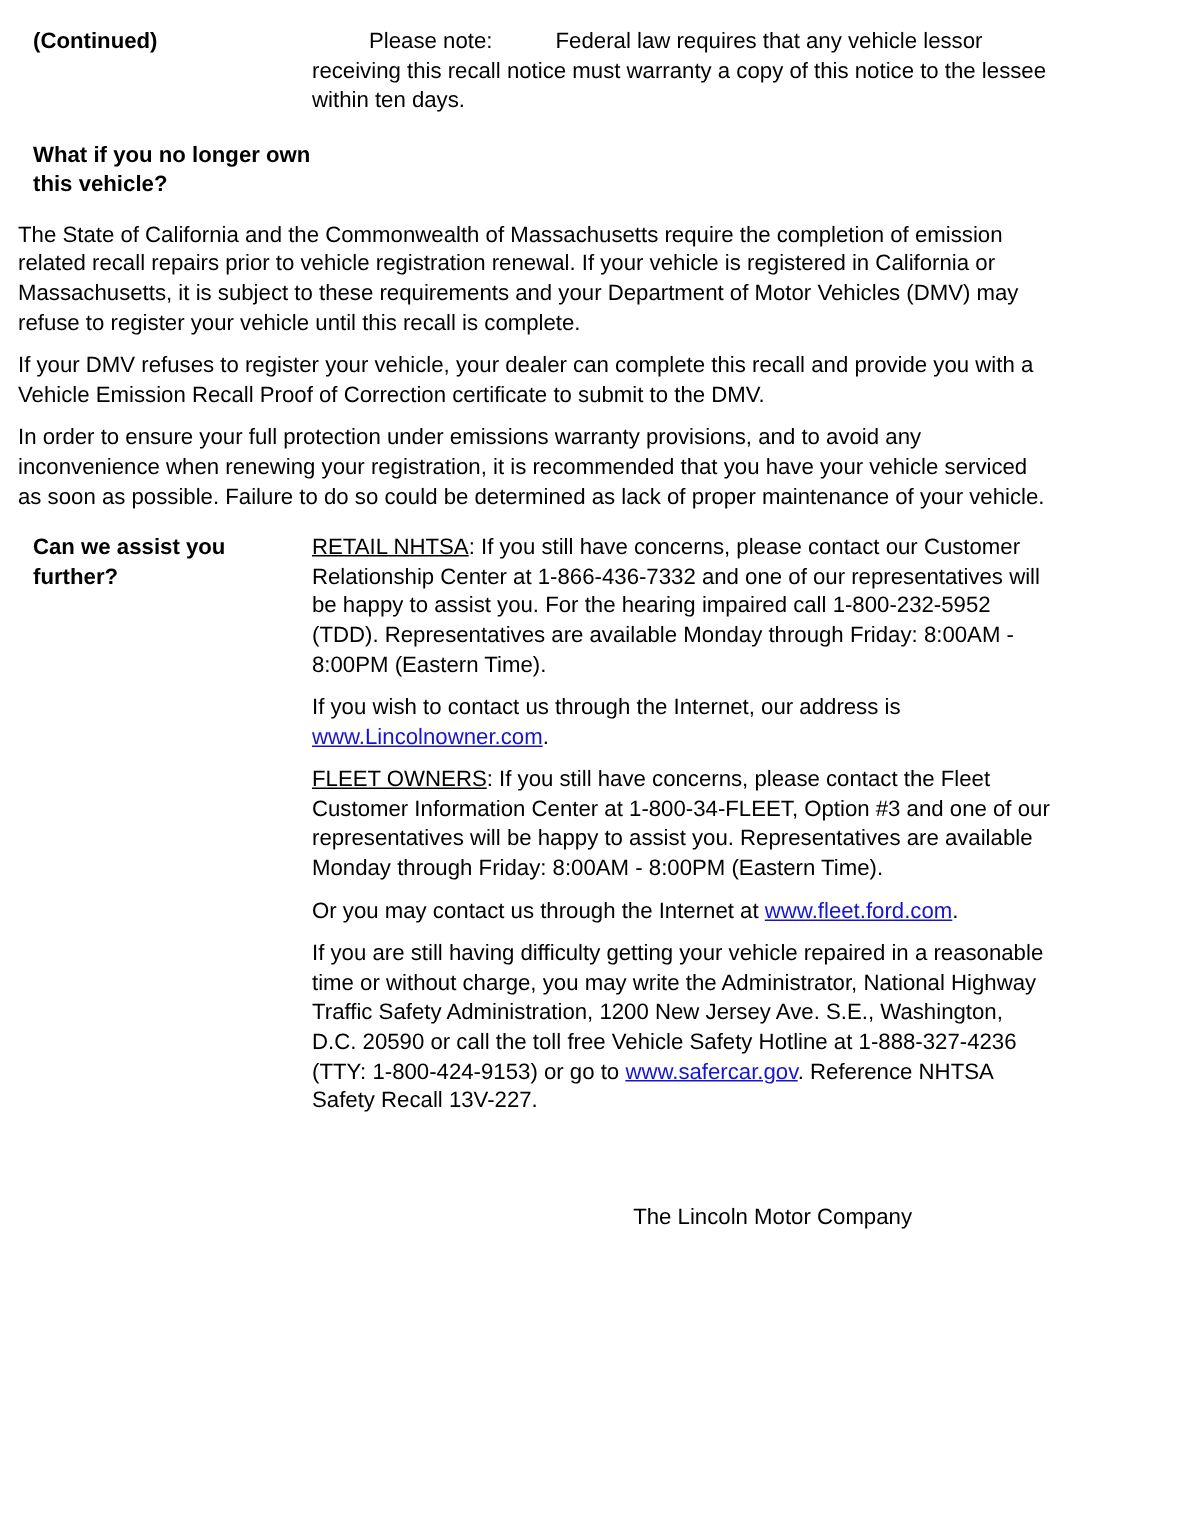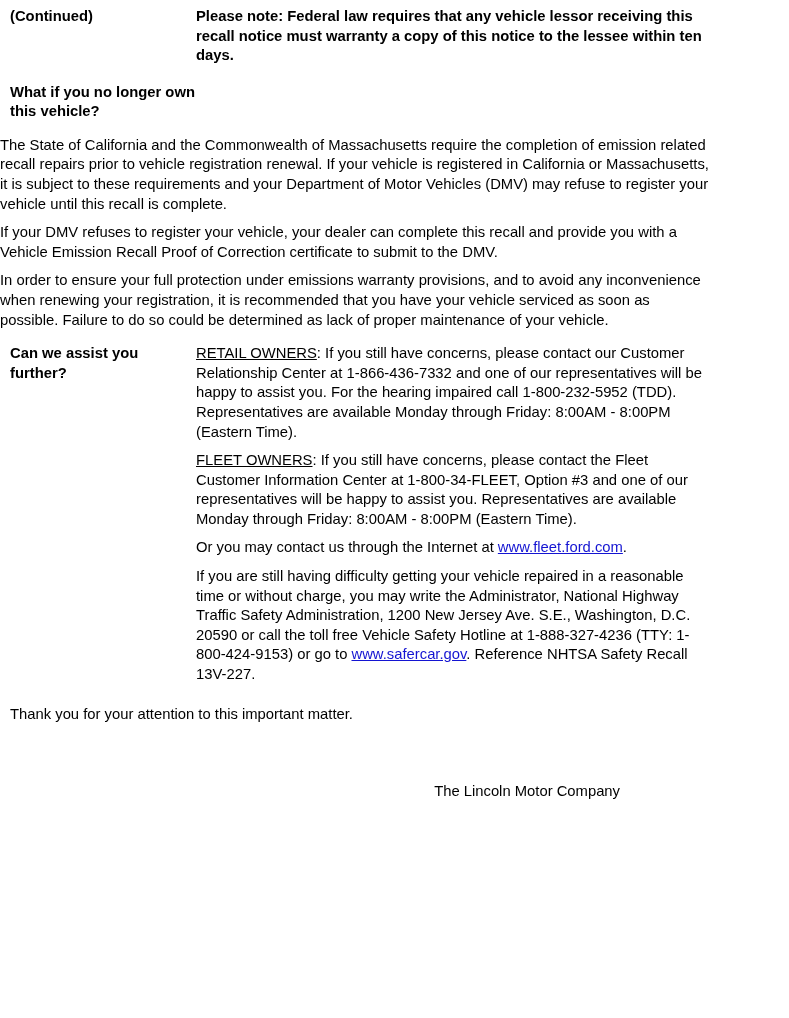--- a/index.html
+++ b/index.html
@@ -14,21 +14,21 @@
     position: relative;
     font-family: "Liberation Sans", sans-serif;
     color: #000000;
     overflow: hidden;
   }
   .page {
     position: relative;
     width: 720px;
     height: 1018px;
     box-sizing: border-box;
-    padding: 0;
+    padding: 12px;
   }
   .row {
     display: flex;
     align-items: flex-start;
     width: 100%;
   }
   .label-col {
     width: 196px;
     min-width: 196px;
     padding-left: 10px;
@@ -46,21 +46,22 @@
     line-height: 19.6px;
     color: #000;
   }
   .body-col p {
     margin: 0 0 9px 0;
   }
   .body-col p:last-child {
     margin-bottom: 0;
   }
   .bold {
-    font-weight: bold;
+    font-weight: normal;
+    margin-left: 38px;
   }
   .uline {
     text-decoration: underline;
   }
   a.link, .link {
     color: #1414d2;
     text-decoration: underline;
   }
   .section {
     margin-bottom: 14px;
@@ -109,29 +110,29 @@
       <p>If your DMV refuses to register your vehicle, your dealer can complete this recall and provide you with a Vehicle Emission Recall Proof of Correction certificate to submit to the DMV.</p>
       <p>In order to ensure your full protection under emissions warranty provisions, and to avoid any inconvenience when renewing your registration, it is recommended that you have your vehicle serviced as soon as possible.  Failure to do so could be determined as lack of proper maintenance of your vehicle.</p>
     </div>
   </div>
 
   <div class="row section">
     <div class="label-col">Can we assist you further?</div>
     <div class="body-col">
 
 
-      <p><span class="uline">RETAIL OWNERS</span><span>:  If you still have concerns, please contact our Customer Relationship Center at 1-866-436-7332 and one of our representatives will be happy to assist you.  For the hearing impaired call 1-800-232-5952 (TDD).  Representatives are available Monday through Friday:  8:00AM - 8:00PM (Eastern Time).</span></p>
+      <p><span class="uline">RETAIL NHTSA</span><span>:  If you still have concerns, please contact our Customer Relationship Center at 1-866-436-7332 and one of our representatives will be happy to assist you.  For the hearing impaired call 1-800-232-5952 (TDD).  Representatives are available Monday through Friday:  8:00AM - 8:00PM (Eastern Time).</span></p>
 
+      <p><span>If you wish to contact us through the Internet, our address is </span><span class="link">www.Lincolnowner.com</span><span>.</span></p>
 
       <p><span class="uline">FLEET OWNERS</span><span>:  If you still have concerns, please contact the Fleet Customer Information Center at 1-800-34-FLEET, Option #3 and one of our representatives will be happy to assist you.  Representatives are available Monday through Friday:  8:00AM - 8:00PM (Eastern Time).</span></p>
 
       <p><span>Or you may contact us through the Internet at </span><span class="link">www.fleet.ford.com</span><span>.</span></p>
 
       <p><span>If you are still having difficulty getting your vehicle repaired in a reasonable time or without charge, you may write the Administrator, National Highway Traffic Safety Administration, 1200 New Jersey Ave. S.E., Washington, D.C. 20590 or call the toll free Vehicle Safety Hotline at 1-888-327-4236 (TTY: 1-800-424-9153) or go to </span><span class="link">www.safercar.gov</span><span>.  Reference NHTSA Safety Recall 13V-227.</span></p>
 
     </div>
   </div>
 
-  <div class="closing">Thank you for your attention to this important matter.</div>
 
   <div class="footer">The Lincoln Motor Company</div>
 
 </div>
 
 </body></html>

